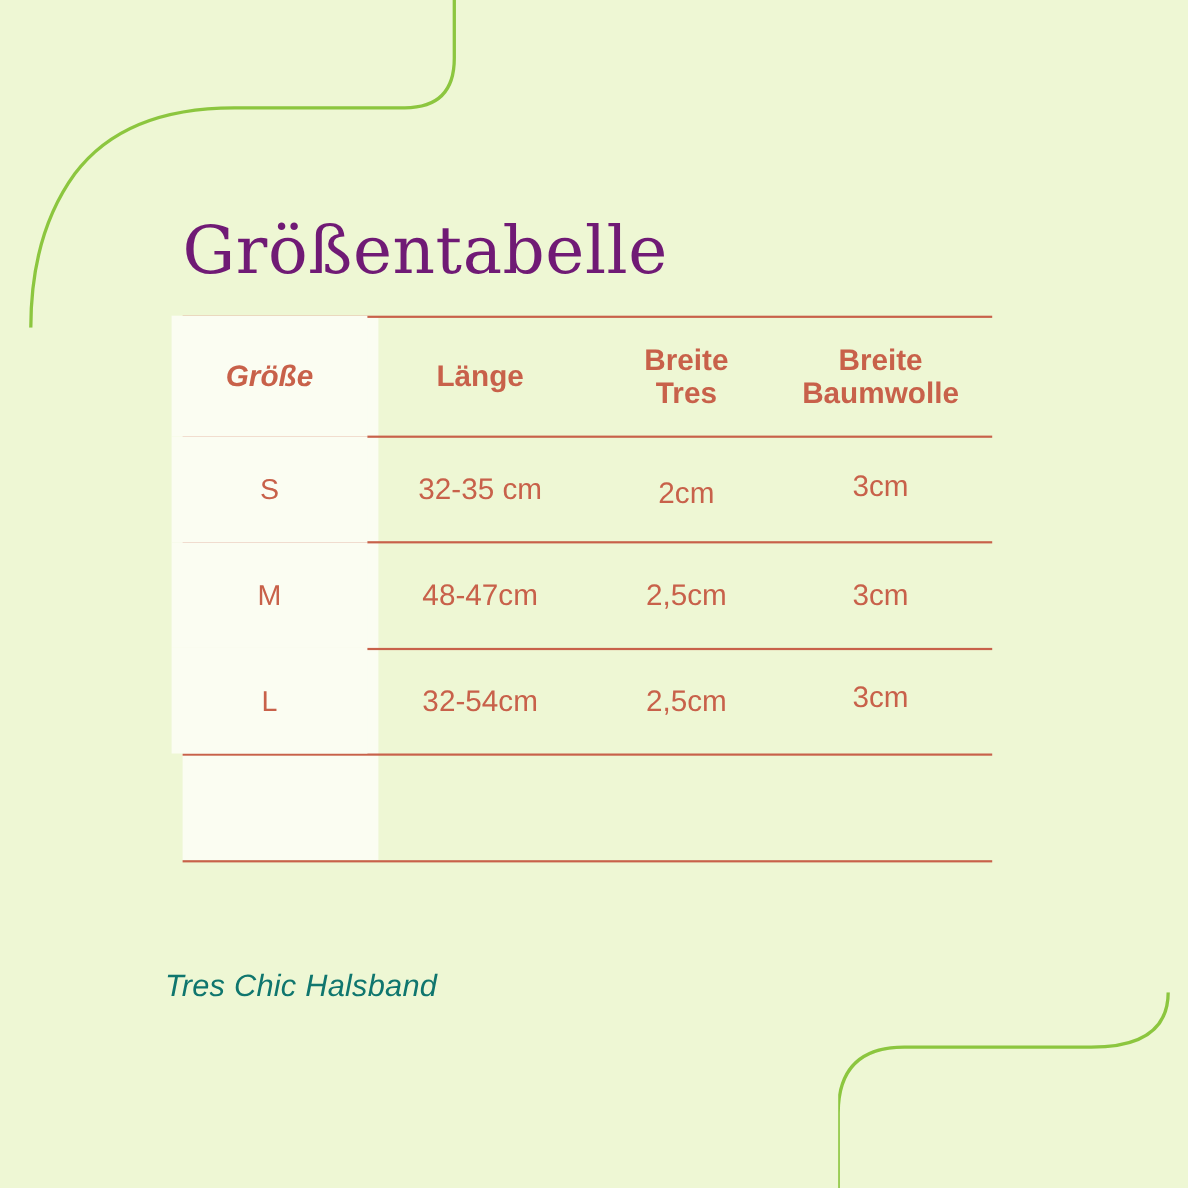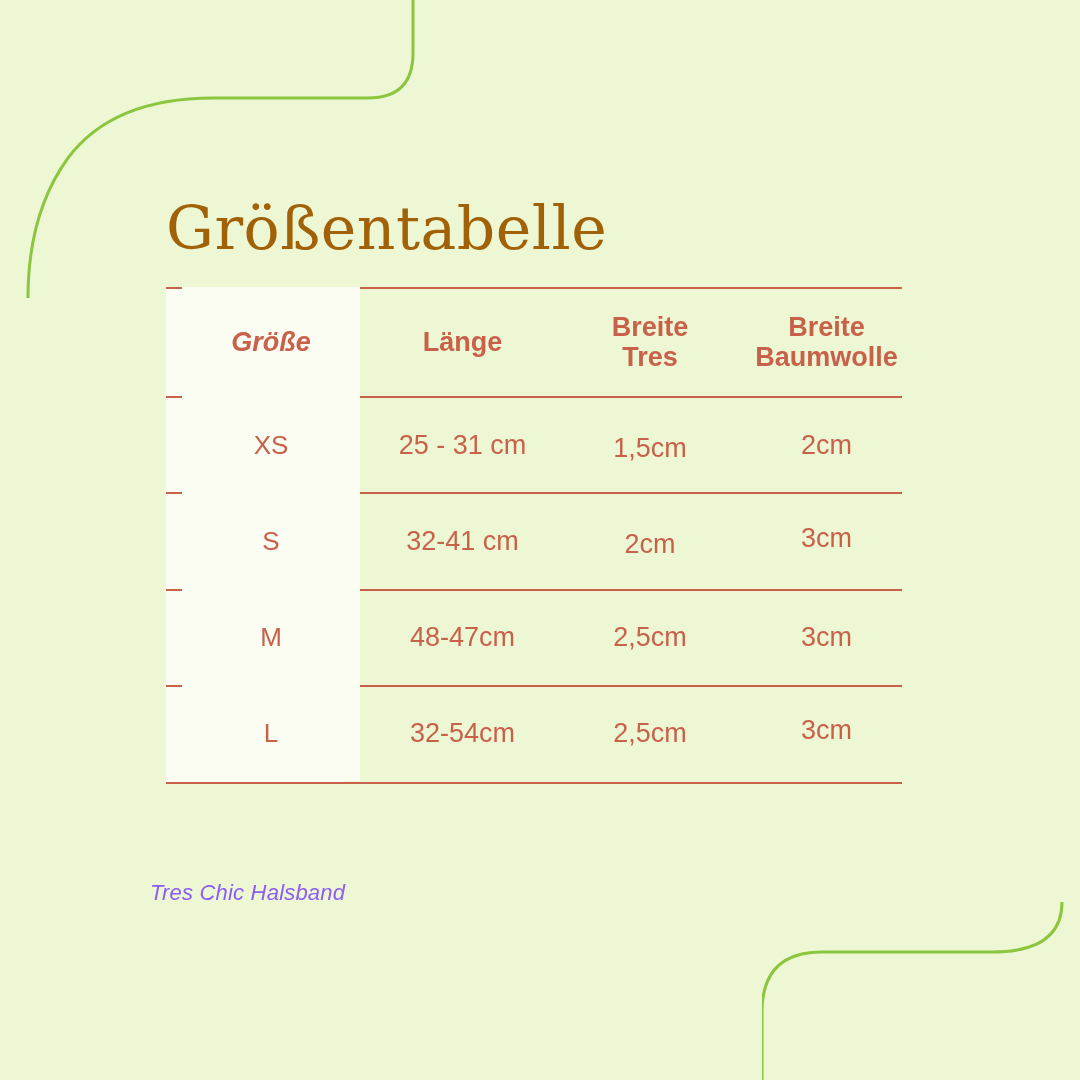--- a/index.html
+++ b/index.html
@@ -37,30 +37,29 @@
   }
 
   .title {
     position: absolute;
     left: 166px;
     top: 158px;
     font-family: "DejaVu Serif", "Liberation Serif", serif;
     font-size: 60px;
     line-height: 1;
     font-weight: 400;
-    color: #a16207;
+    color: #701a75;
     letter-spacing: 0.5px;
   }
 
   .table-wrap {
     position: absolute;
-    left: 166px;
+    left: 156px;
     top: 287px;
     width: 736px;
-    padding-left: 16px;
   }
 
   table.size-table {
     border-collapse: collapse;
     width: 736px;
     table-layout: fixed;
   }
 
   table.size-table col.c0 { width: 178px; }
   table.size-table col.c1 { width: 205px; }
@@ -130,23 +129,23 @@
 
   .table-layer {
     position: relative;
     z-index: 2;
   }
 
   .caption {
     position: absolute;
     left: 150px;
     top: 880px;
-    font-size: 22px;
+    font-size: 28px;
     font-style: italic;
-    color: #8b5cf6;
+    color: #0f766e;
     letter-spacing: 0.2px;
   }
 
   
   .nudge-up { position: relative; top: -3px; }
   .nudge-dn { position: relative; top: 3px; }
 </style>
 </head>
 <body>
 
@@ -192,28 +191,22 @@
             <span>Tres</span>
           </th>
           <th>
             <span>Breite</span><br>
             <span>Baumwolle</span>
           </th>
         </tr>
       </thead>
       <tbody>
         <tr>
-          <td class="first-col">XS</td>
-          <td>25 - 31 cm</td>
-          <td class="nudge-dn">1,5cm</td>
-          <td>2cm</td>
-        </tr>
-        <tr>
           <td class="first-col">S</td>
-          <td>32-41 cm</td>
+          <td>32-35 cm</td>
           <td class="nudge-dn">2cm</td>
           <td class="nudge-up">3cm</td>
         </tr>
         <tr>
           <td class="first-col">M</td>
           <td>48-47cm</td>
           <td>2,5cm</td>
           <td>3cm</td>
         </tr>
         <tr>

